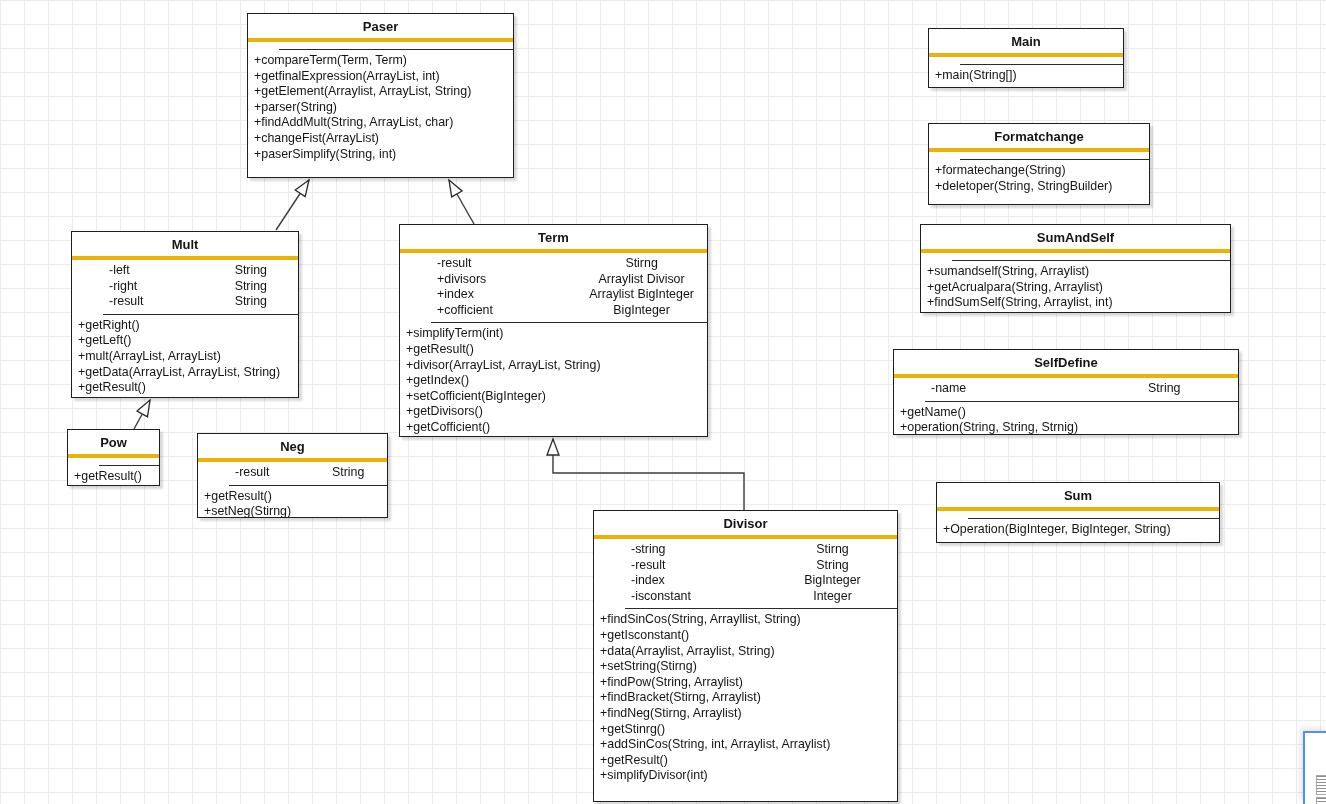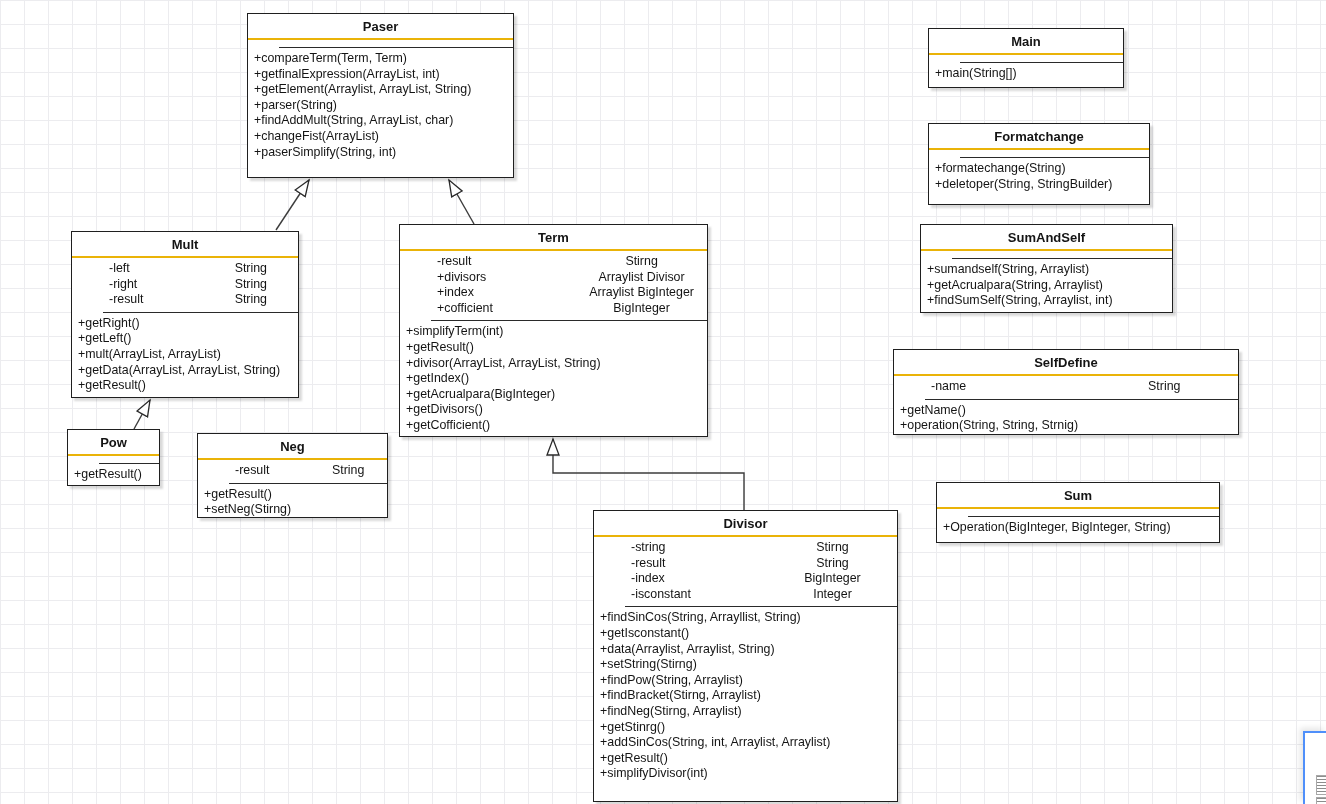--- a/index.html
+++ b/index.html
@@ -13,21 +13,21 @@
     background-size:24px 24px,24px 24px;
   }
   .uml-class{
     position:absolute;background:#fff;border:1.5px solid #1f1f1f;
     box-shadow:3px 3px 2px rgba(0,0,0,0.15);
     display:flex;flex-direction:column;color:#141414;font-size:12.4px;
     box-sizing:border-box;
   }
   .uml-title{
     font-weight:bold;font-size:13px;text-align:center;
-    padding:5px 4px 4px;border-bottom:2px solid #eab308;white-space:nowrap;
+    padding:5px 4px 4px;border-bottom:4px solid #eab308;white-space:nowrap;
     flex:0 0 auto;
   }
   .uml-attrs{border-bottom:1.5px solid #2a2a2a;padding:3px 0 4px;flex:0 0 auto;margin-left:31px;}
   .uml-attrs.empty{height:7px;padding:0;}
   .uml-methods{padding:3px 0 20px;flex:1 1 auto;}
   .row{line-height:15.6px;padding:0 6px;white-space:nowrap;}
   .arow{display:flex;justify-content:space-between;}
   .arow .t{width:45%;text-align:center;}
   svg.overlay{position:absolute;left:0;top:0;pointer-events:none;}
   svg.overlay line,svg.overlay path.conn{stroke:#3c3c3c;stroke-width:1.4;fill:none;pointer-events:stroke;}
@@ -117,21 +117,21 @@
       <div class="row arow">
         <span class="n">+cofficient</span>
           <span class="t">BigInteger</span>
       </div>
     </div>
     <div class="uml-methods">
       <div class="row">+simplifyTerm(int)</div>
       <div class="row">+getResult()</div>
       <div class="row">+divisor(ArrayList, ArrayList, String)</div>
       <div class="row">+getIndex()</div>
-      <div class="row">+getAcrualpara(BigInteger)</div>
+      <div class="row">+setCofficient(BigInteger)</div>
       <div class="row">+getDivisors()</div>
       <div class="row">+getCofficient()</div>
     </div>
   </div>
 
   <div class="uml-class" style="left:67px;top:429px;width:93px;height:57px">
     <div class="uml-title">Pow</div>
     <div class="uml-attrs empty"></div>
     <div class="uml-methods">
       <div class="row">+getResult()</div>
@@ -197,21 +197,21 @@
 
   <div class="uml-class" style="left:928px;top:123px;width:222px;height:82px">
     <div class="uml-title">Formatchange</div>
     <div class="uml-attrs empty"></div>
     <div class="uml-methods">
       <div class="row">+formatechange(String)</div>
       <div class="row">+deletoper(String, StringBuilder)</div>
     </div>
   </div>
 
-  <div class="uml-class" style="left:920px;top:224px;width:253px;height:89px">
+  <div class="uml-class" style="left:920px;top:224px;width:311px;height:89px">
     <div class="uml-title">SumAndSelf</div>
     <div class="uml-attrs empty"></div>
     <div class="uml-methods">
       <div class="row">+sumandself(String, Arraylist)</div>
       <div class="row">+getAcrualpara(String, Arraylist)</div>
       <div class="row">+findSumSelf(String, Arraylist, int)</div>
     </div>
   </div>
 
   <div class="uml-class" style="left:893px;top:349px;width:346px;height:86px">

